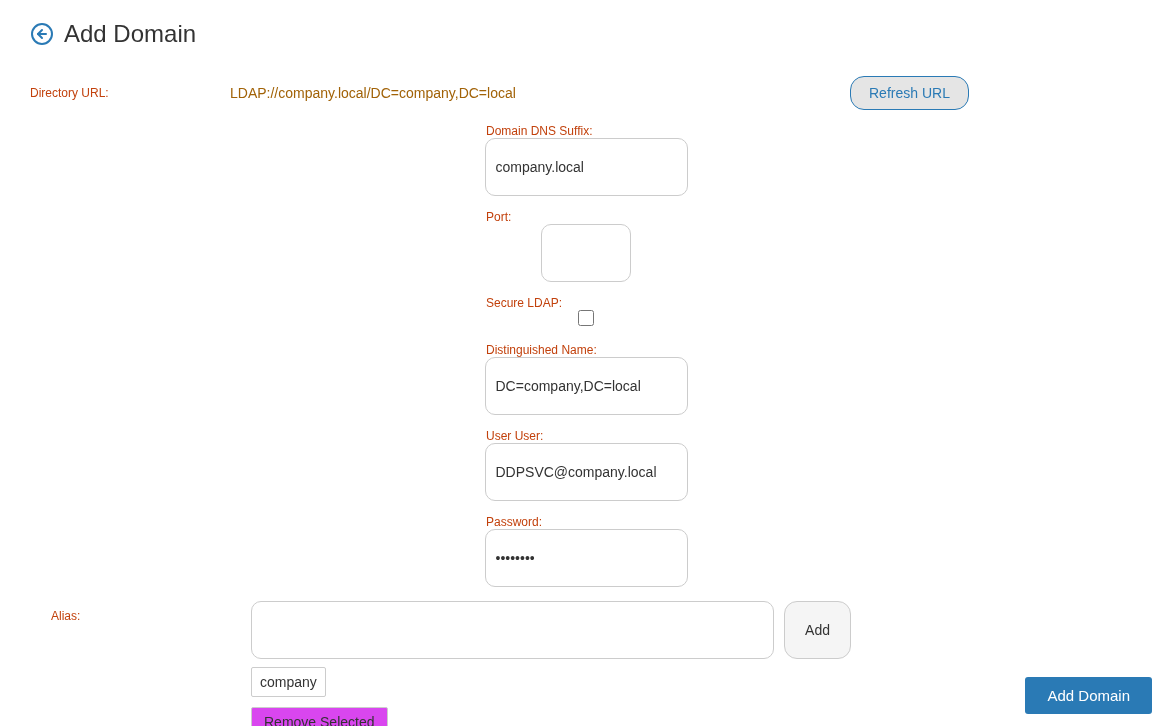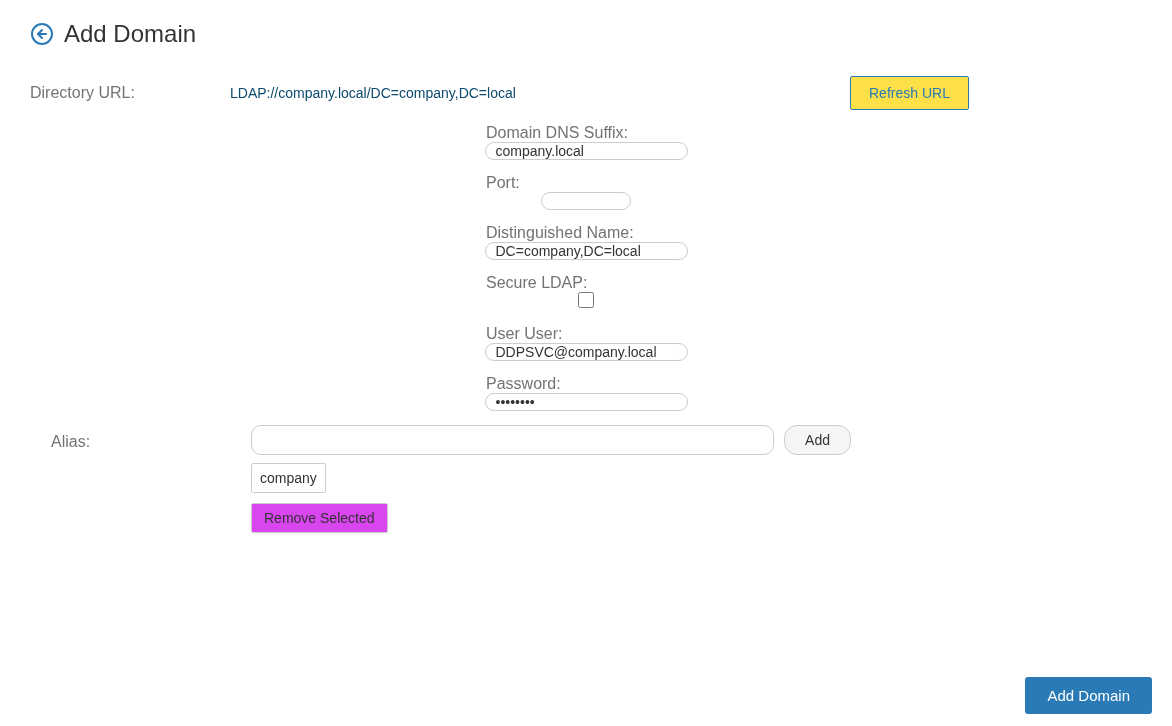--- a/index.html
+++ b/index.html
@@ -45,71 +45,71 @@
     .form-row {
       display: flex;
       align-items: center;
       margin-bottom: 14px;
       flex-direction: column;
     }
 
     .form-label {
       width: 200px;
       min-width: 200px;
-      color: #737373;
-      font-size: 16px;
+      color: #c2410c;
+      font-size: 12px;
     }
 
     .form-control-area {
       flex: 1;
       max-width: 600px;
     }
 
     .form-input {
       width: 100%;
-      padding: 0 10px;
+      padding: 20px 10px;
       border: 1px solid #ccc;
       border-radius: 10px;
       font-size: 14px;
       color: #333;
       outline: none;
     }
 
     .port-input {
       width: 90px;
     }
 
     .refresh-btn {
       margin-left: 20px;
       padding: 8px 18px;
       border: 1px solid #2a7ab5;
-      background: #fde047;
+      background: #e5e5e5;
       color: #2a7ab5;
       font-size: 14px;
       cursor: pointer;
-      border-radius: 2px;
+      border-radius: 14px;
       white-space: nowrap;
     }
 
     .directory-row {
       display: flex;
       align-items: center;
       margin-bottom: 14px;
     }
 
     .directory-label {
       width: 200px;
       min-width: 200px;
     }
 
     .directory-value {
       flex: 1;
       max-width: 600px;
       font-size: 14px;
-      color: #0c4a6e;
+      color: #a16207;
     }
 
     .checkbox-input {
       width: 16px;
       height: 16px;
       cursor: pointer;
     }
 
     .alias-section {
       display: flex;
@@ -231,30 +231,30 @@
   </div>
 
   <div class="form-row">
     <div class="form-label">Port:</div>
     <div class="form-control-area">
       <input type="text" class="form-input port-input" value="" style="">
     </div>
   </div>
 
   <div class="form-row">
+    <div class="form-label">Secure LDAP:</div>
+    <div class="form-control-area">
+      <input type="checkbox" class="checkbox-input" style="">
+    </div>
+  </div>
+
+  <div class="form-row">
     <div class="form-label">Distinguished Name:</div>
     <div class="form-control-area">
       <input type="text" class="form-input" value="DC=company,DC=local" style="">
-    </div>
-  </div>
-
-  <div class="form-row">
-    <div class="form-label">Secure LDAP:</div>
-    <div class="form-control-area">
-      <input type="checkbox" class="checkbox-input" style="">
     </div>
   </div>
 
   <div class="form-row">
     <div class="form-label">User User:</div>
     <div class="form-control-area">
       <input type="text" class="form-input" value="DDPSVC@company.local" style="">
     </div>
   </div>
 

